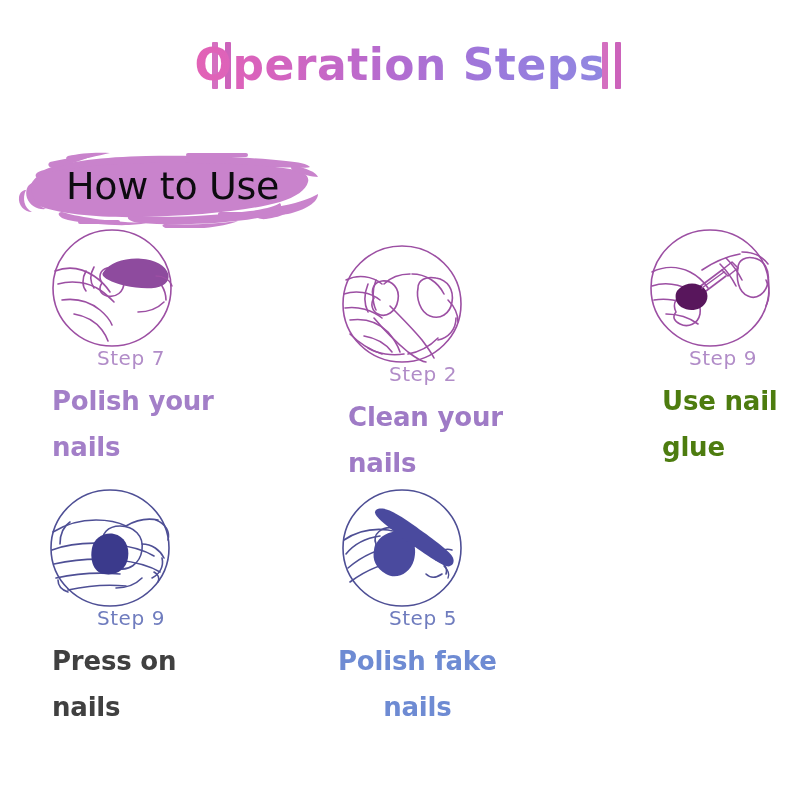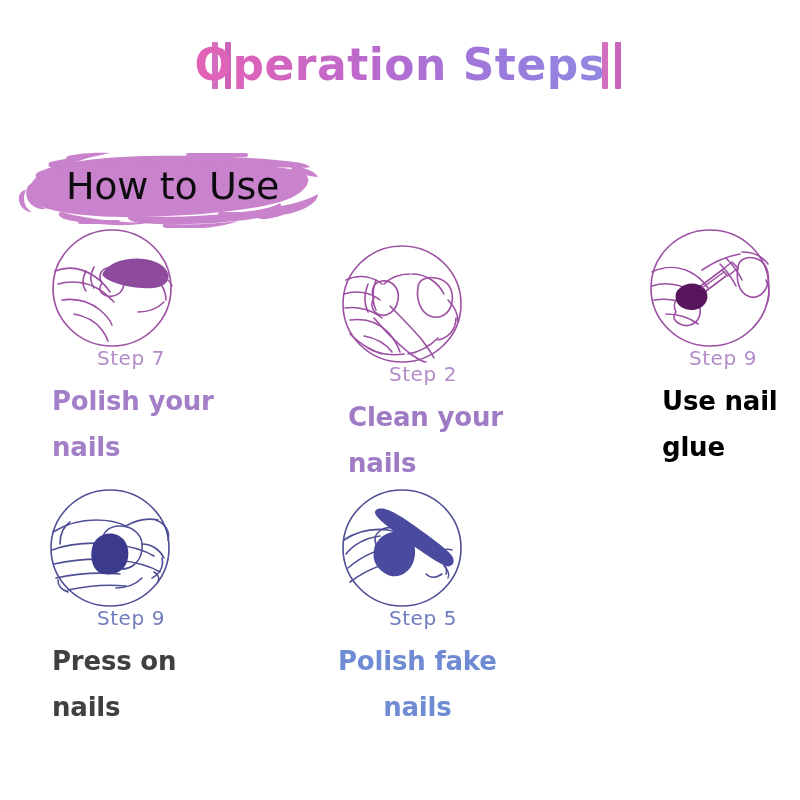--- a/index.html
+++ b/index.html
@@ -266,21 +266,21 @@
       </g>
       <g fill="#58165c">
         <path d="M42 60 C48 54, 60 54, 66 60 C72 66, 70 76, 62 80 C52 85, 40 80, 38 72 C37 66, 38 63, 42 60 Z"></path>
       </g>
       <g fill="none" stroke="#9c4fa3" stroke-width="1.5" stroke-linecap="round">
         <path d="M64 60 L86 44"></path>
       </g>
     </svg>
   </div>
   <div class="step-label">Step 9</div>
-  <div class="step-caption" style="color:#000000">Use nail
+  <div class="step-caption" style="color:#4d7c0f">Use nail
 glue</div>
 </div>
 
 <div class="step blue" id="step-4">
   <div class="step-circle-wrap">
     <svg width="150" height="128" viewBox="0 0 150 128">
       <g fill="none" stroke="#4e4f95" stroke-width="1.6" stroke-linecap="round" stroke-linejoin="round">
         <ellipse cx="72" cy="60" rx="59" ry="58"></ellipse>
         <path d="M15 44 C28 36, 44 32, 58 32 C70 32, 80 34, 88 38"></path>
         <path d="M22 56 C22 46, 26 38, 32 34"></path>

